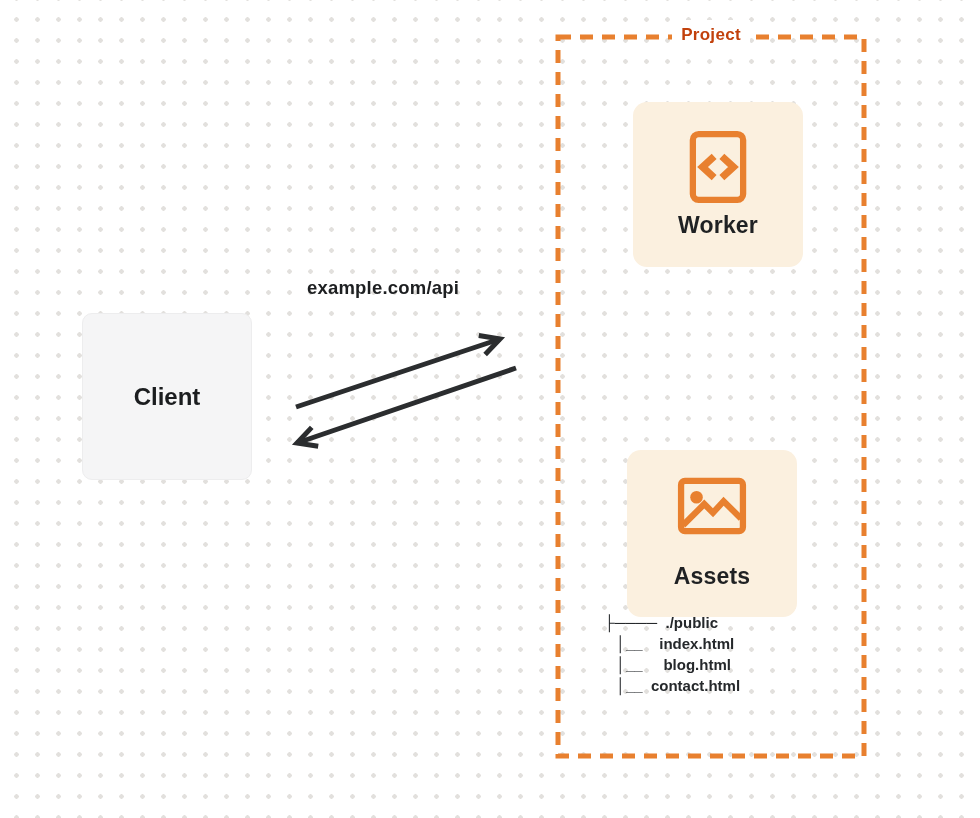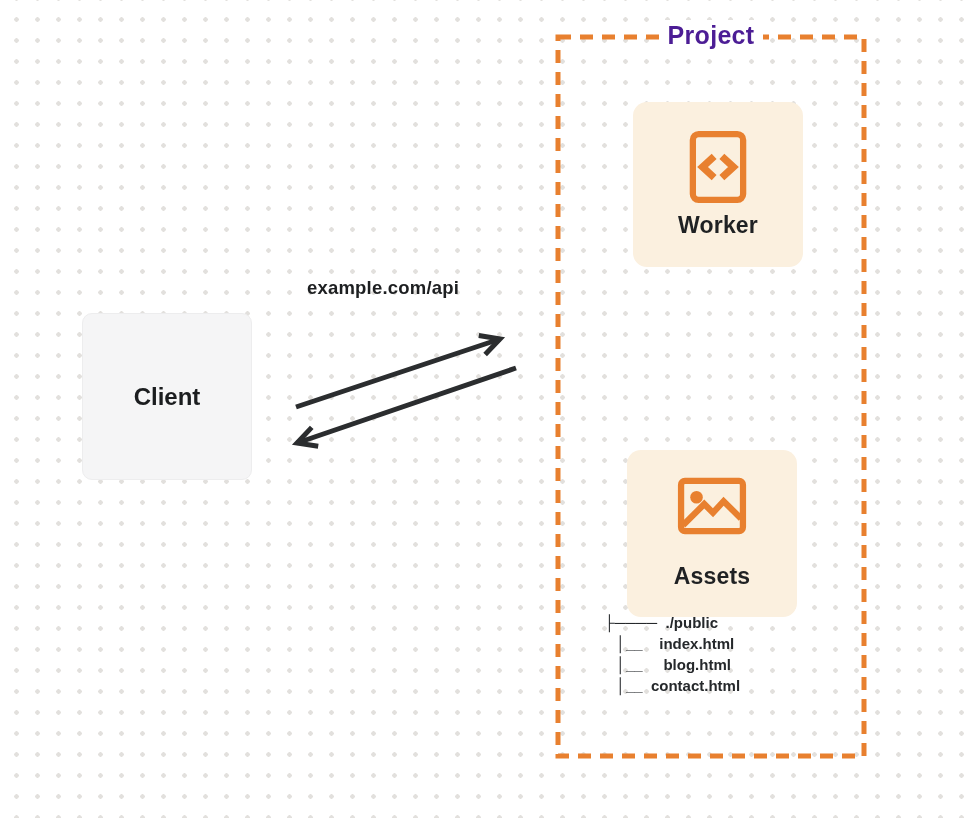--- a/index.html
+++ b/index.html
@@ -17,23 +17,23 @@
   .overlay-svg { position:absolute; left:0; top:0; z-index:1; }
 
   .project-title {
     position:absolute; left:556px; top:20px; width:310px;
     text-align:center; z-index:3;
   }
   .project-title span {
     display:inline-block;
     background:#ffffff;
     padding:0 9px;
-    color:#4c1d95;
+    color:#c2410c;
     font-weight:bold;
-    font-size:25px;
+    font-size:17px;
     line-height:30px;
     letter-spacing:0.3px;
   }
 
   .node {
     position:absolute; z-index:2;
     display:flex; flex-direction:column;
     align-items:center; justify-content:center;
     border-radius:14px;
     background:#fbf0df;

